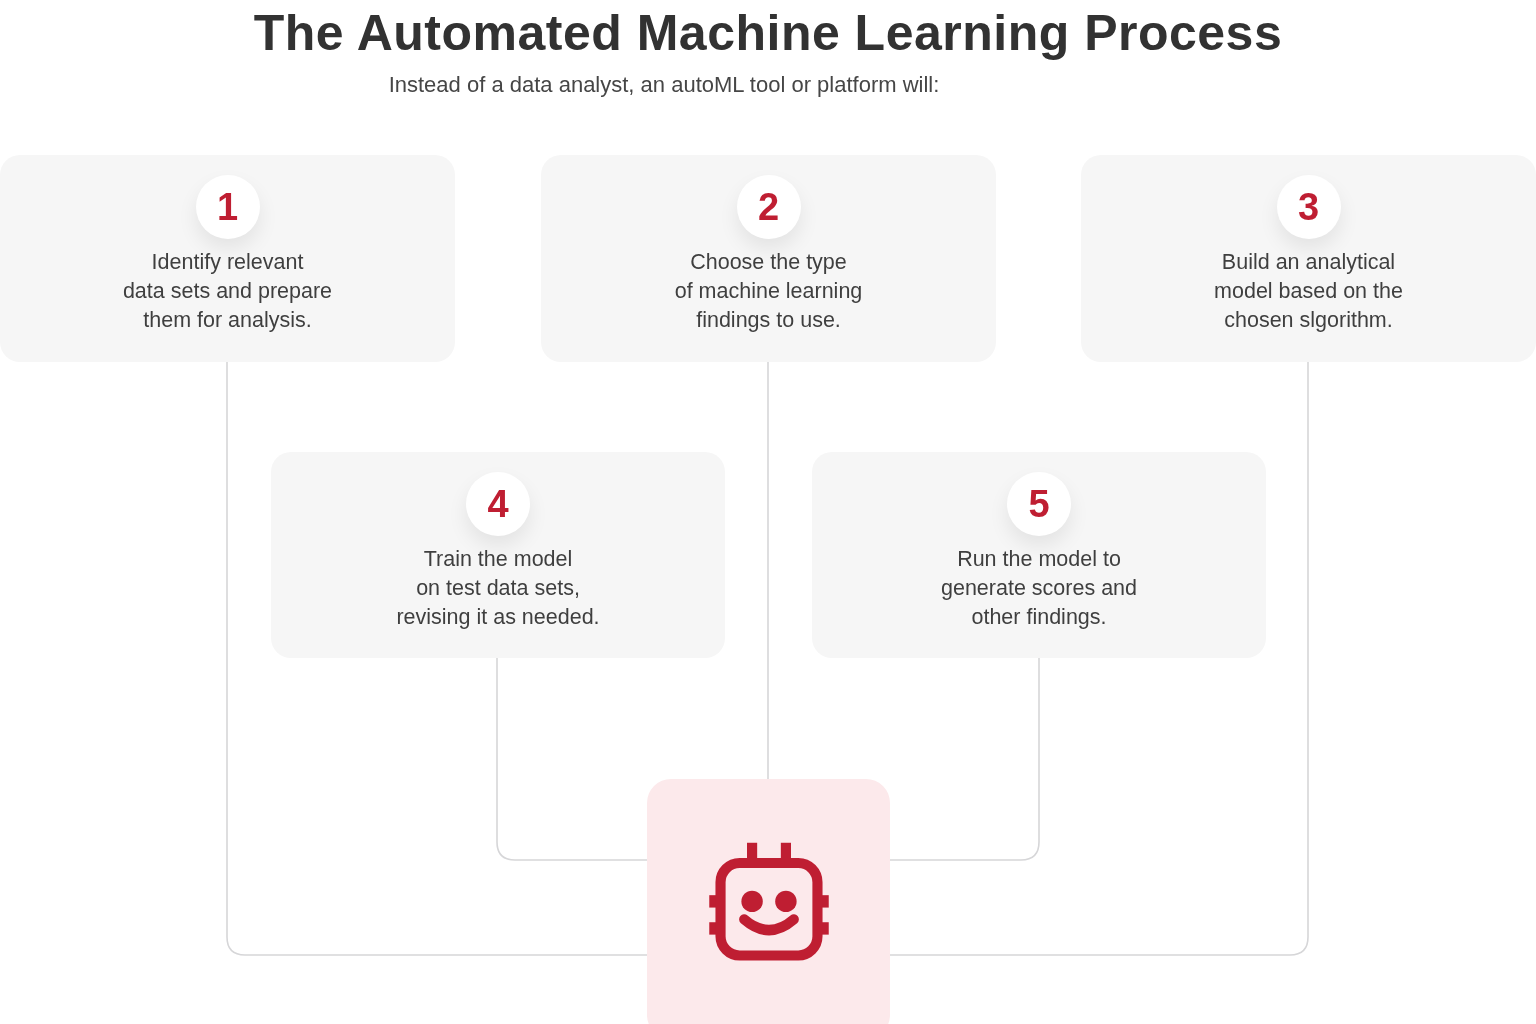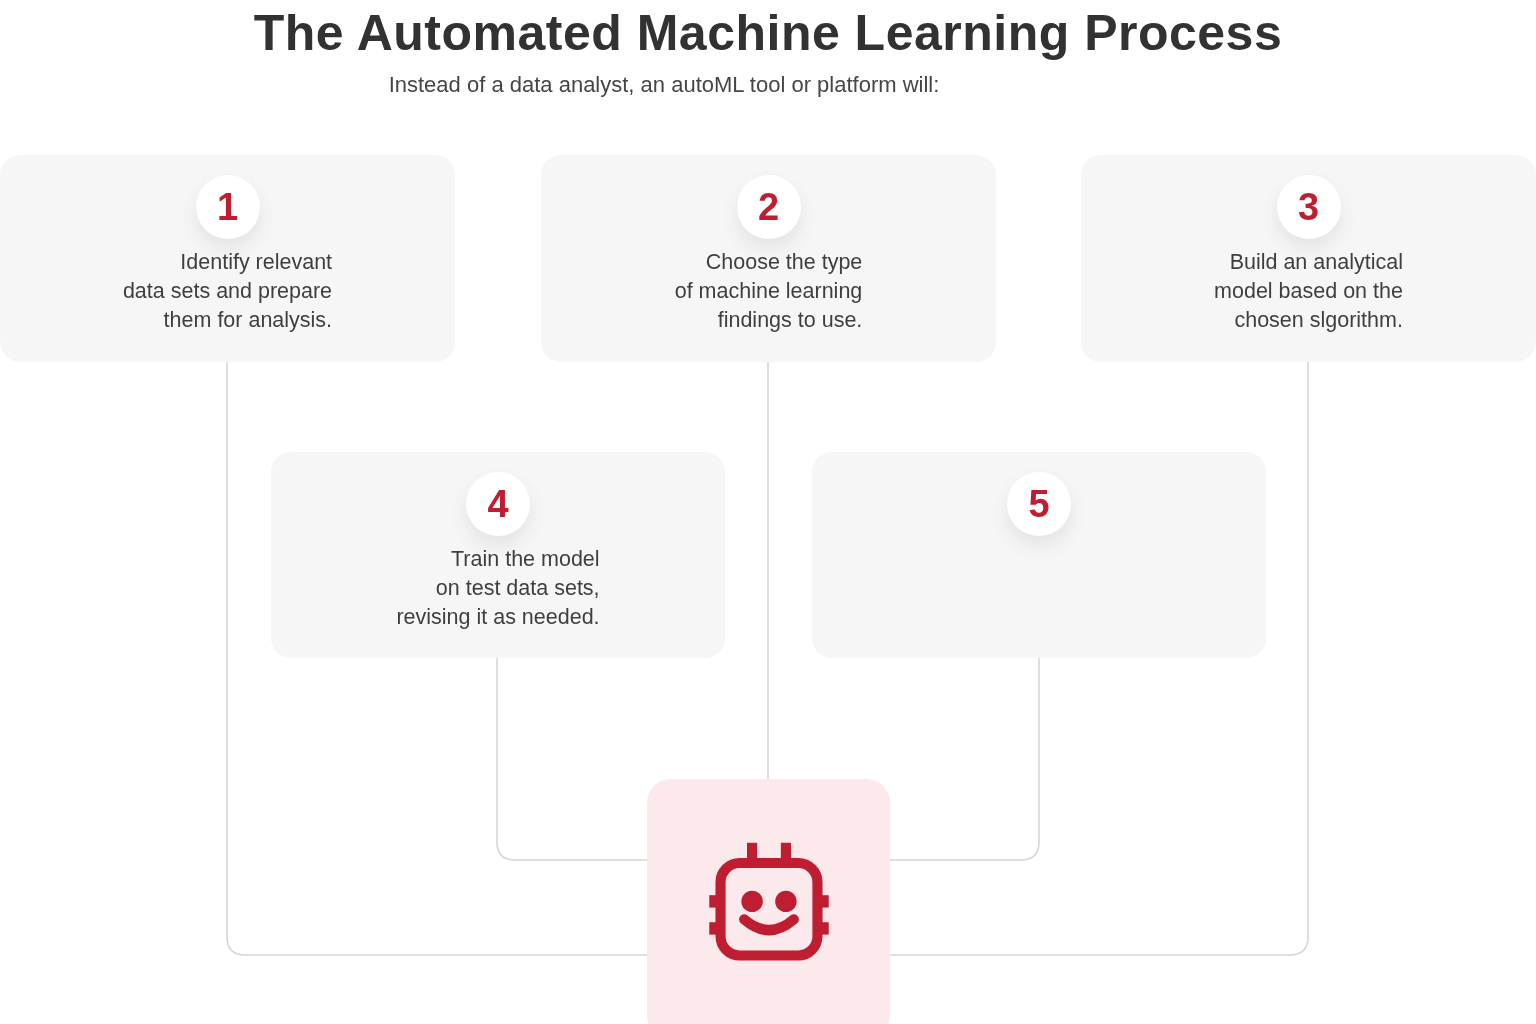--- a/index.html
+++ b/index.html
@@ -58,21 +58,21 @@
     display: flex; align-items: center; justify-content: center;
     flex: 0 0 auto;
   }
   .num {
     font-size: 38px; font-weight: 700;
     color: var(--accent-red, #bf1e32);
     line-height: 1;
   }
   .card-text {
     margin-top: 9px;
-    text-align: right;
+    text-align: center;
     font-size: 21.5px; line-height: 29px; font-weight: 400;
     color: var(--text-dark, #3f3f3f);
   }
   .card-text span { display: block; }
 
   .pink-box {
     position: absolute;
     left: 647px; top: 779px; width: 243px; height: 260px;
     background: var(--pink-bg, #fce9eb);
     border-radius: 24px;
@@ -140,20 +140,25 @@
     <span>Train the model</span>
     <span>on test data sets,</span>
     <span>revising it as needed.</span>
   </div>
 </div>
 
 <div class="card c5">
   <div class="num-circle">
     <span class="num">5</span>
   </div>
+  <div class="card-text">
+    <span>Run the model to</span>
+    <span>generate scores and</span>
+    <span>other findings.</span>
+  </div>
 </div>
 
 <div class="pink-box">
   <svg class="robot" viewBox="0 0 110 116" aria-hidden="true">
 
     <path class="stroke" stroke-width="9" d="M40 6 V 24"></path>
     <path class="stroke" stroke-width="9" d="M70 6 V 24"></path>
 
     <path class="stroke" stroke-width="11" d="M2 58 H 12"></path>
     <path class="stroke" stroke-width="11" d="M2 82 H 12"></path>

